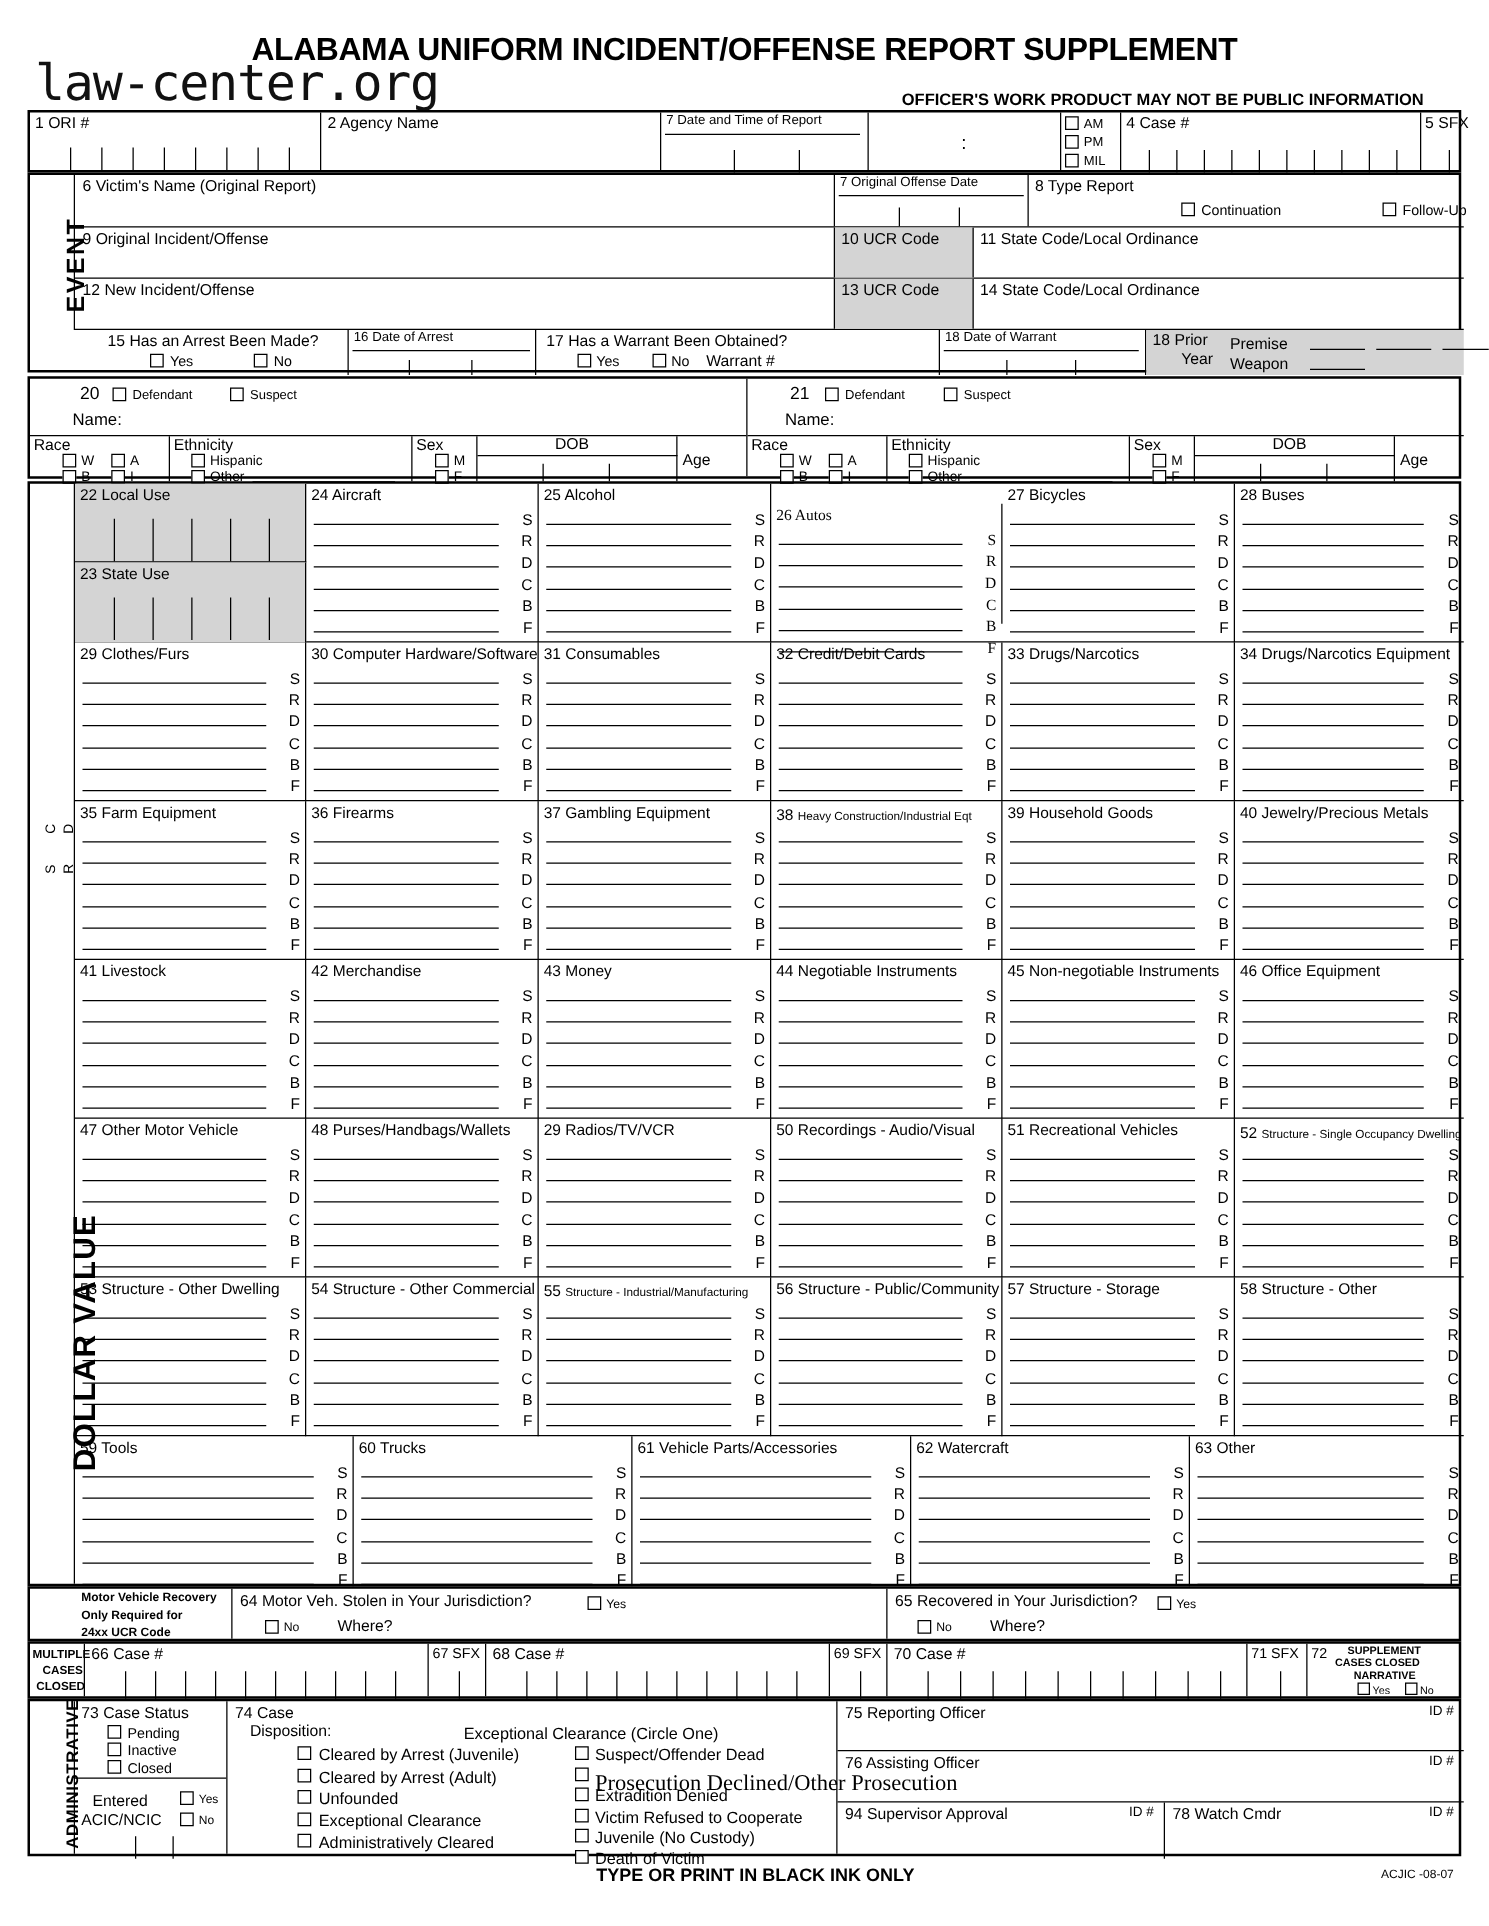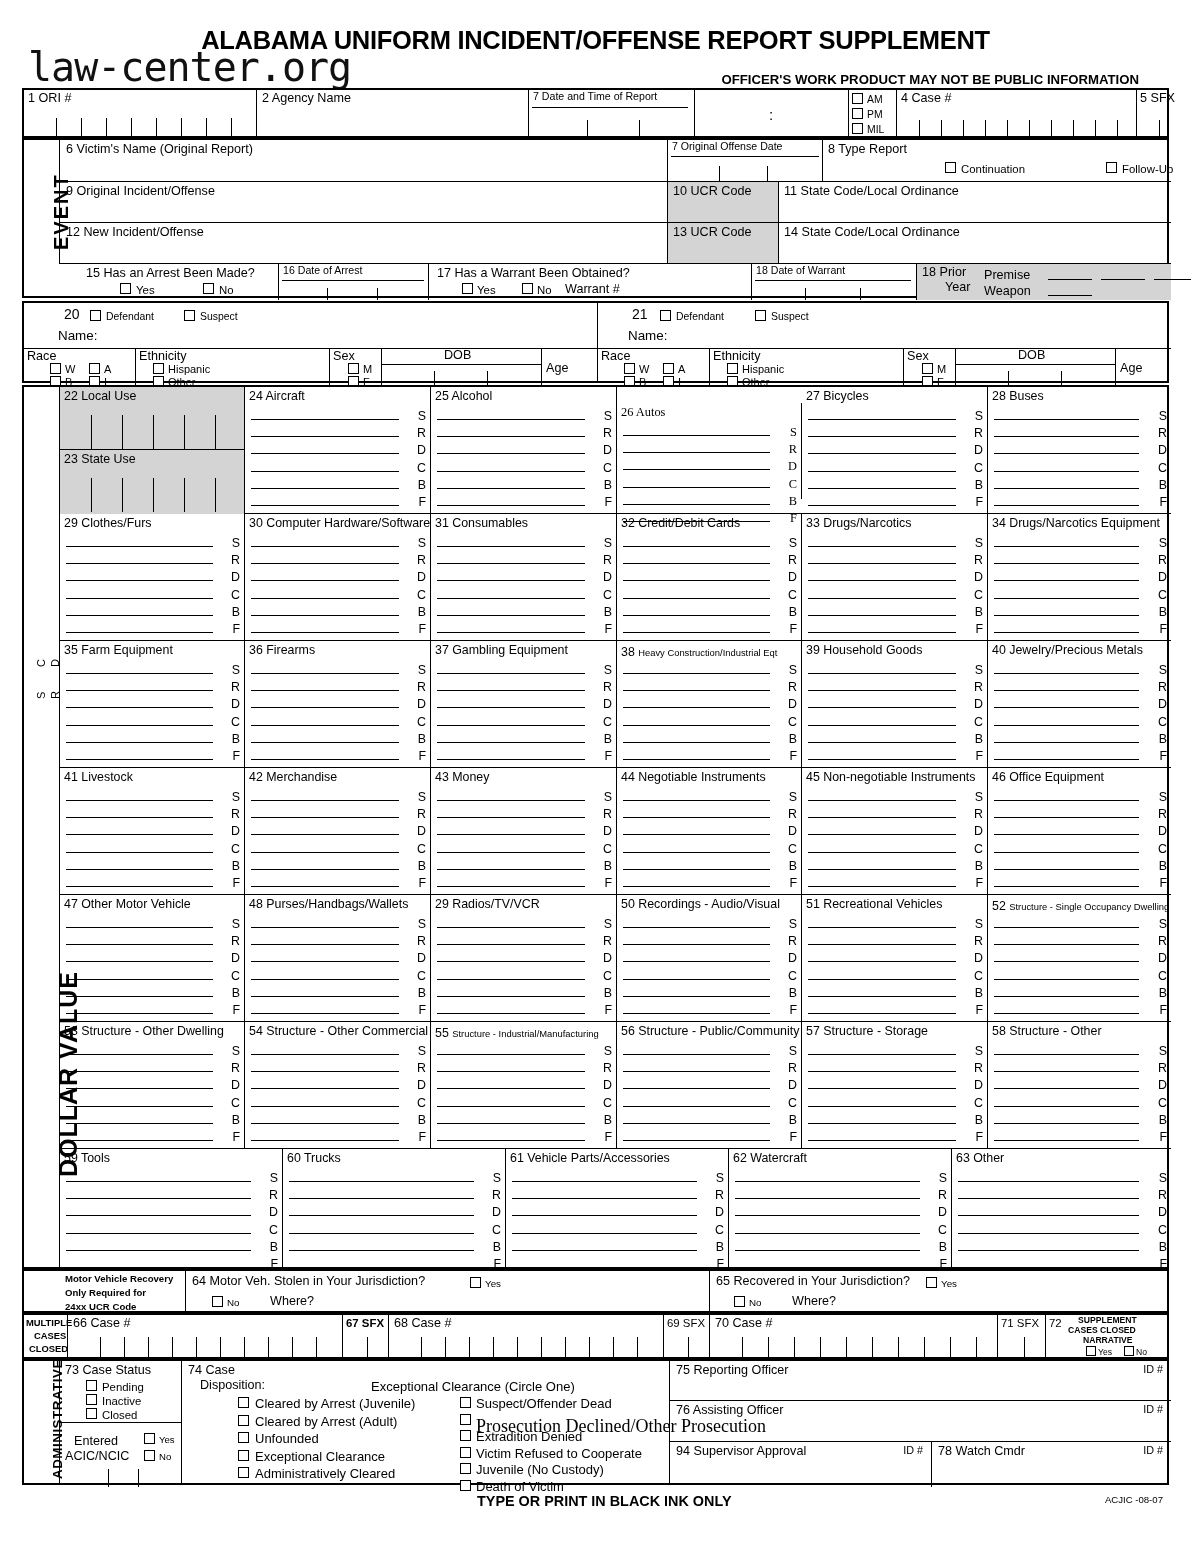--- a/index.html
+++ b/index.html
@@ -1009,21 +1009,21 @@
       <span class="tick" style="left:56px;top:22px;height:22px;"></span>
       <span class="tick" style="left:80px;top:22px;height:22px;"></span>
       <span class="tick" style="left:104px;top:22px;height:22px;"></span>
       <span class="tick" style="left:128px;top:22px;height:22px;"></span>
       <span class="tick" style="left:152px;top:22px;height:22px;"></span>
       <span class="tick" style="left:176px;top:22px;height:22px;"></span>
       <span class="tick" style="left:200px;top:22px;height:22px;"></span>
       <span class="tick" style="left:224px;top:22px;height:22px;"></span>
       <span class="tick" style="left:248px;top:22px;height:22px;"></span>
     </div>
-    <div class="cell br" style="left:319px;top:0;width:46px;height:100%;font-weight:bold;">
+    <div class="cell br" style="left:319px;top:0;width:46px;height:100%;">
       <span class="lbl" style="left:3px;top:2px;font-size:11.4px;">67 SFX</span>
       <span class="tick" style="left:24px;top:22px;height:22px;"></span>
     </div>
     <div class="cell br" style="left:365px;top:0;width:275px;height:100%;">
       <span class="lbl" style="left:5px;top:2px;">68 Case #</span>
       <span class="tick" style="left:32px;top:22px;height:22px;"></span>
       <span class="tick" style="left:56px;top:22px;height:22px;"></span>
       <span class="tick" style="left:80px;top:22px;height:22px;"></span>
       <span class="tick" style="left:104px;top:22px;height:22px;"></span>
       <span class="tick" style="left:128px;top:22px;height:22px;"></span>

